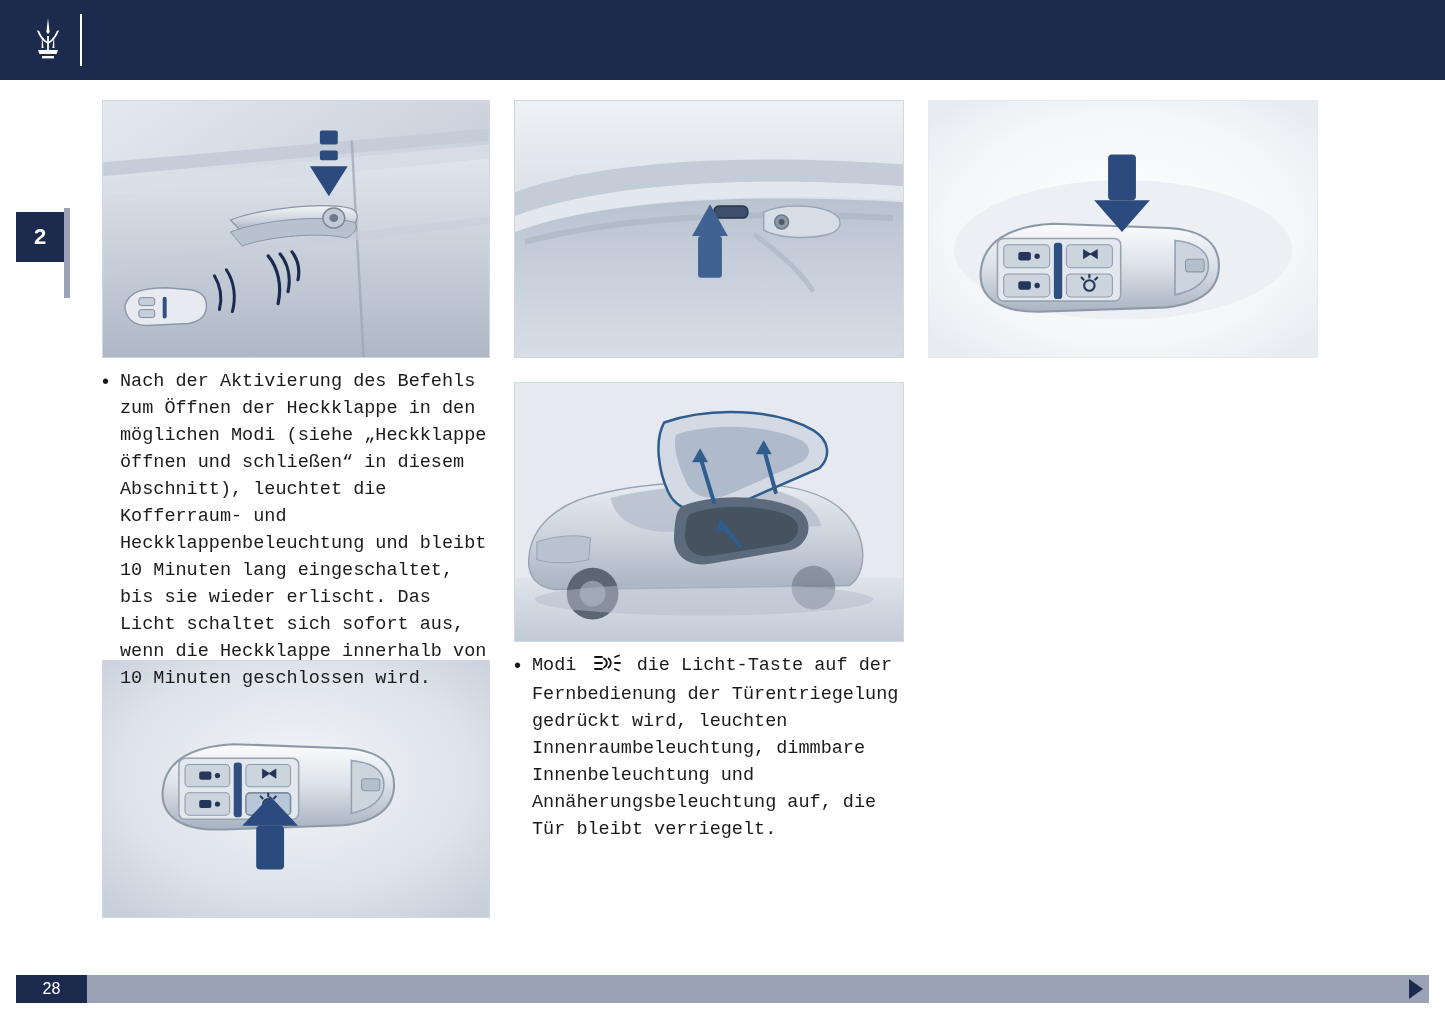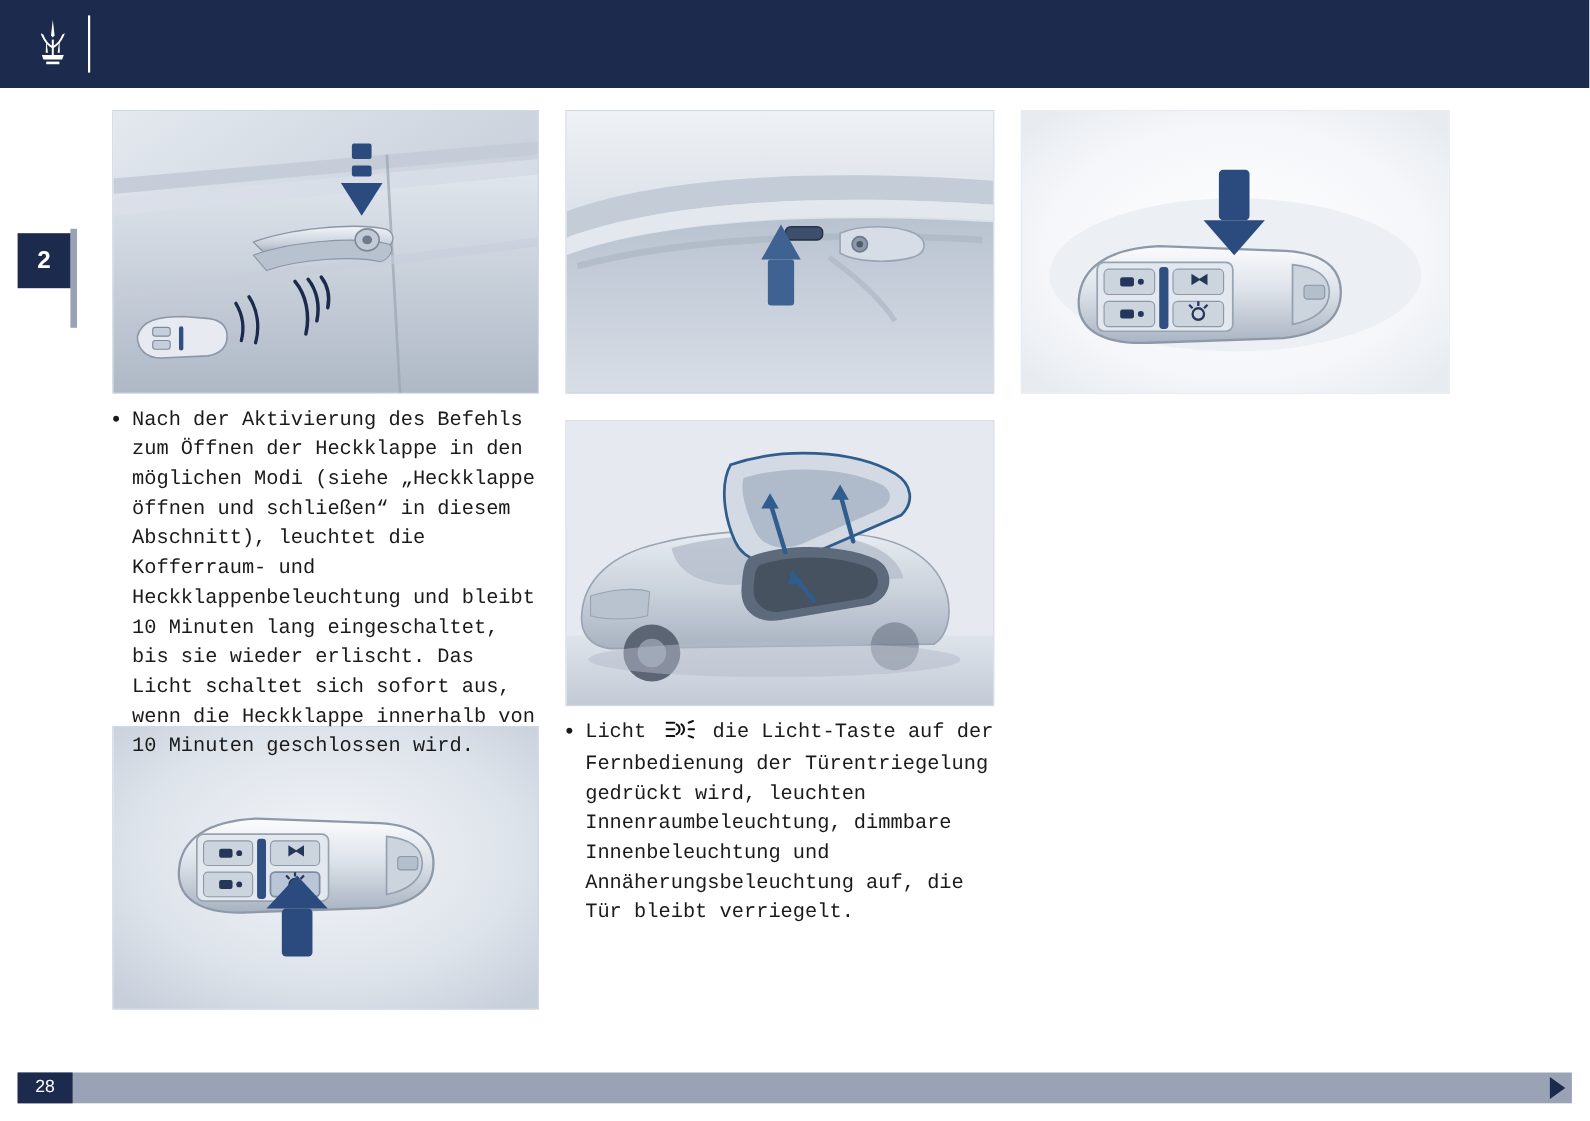--- a/index.html
+++ b/index.html
@@ -144,21 +144,21 @@
     left: 16px;
     bottom: 16px;
     width: 1413px;
     height: 28px;
     background: #9aa3b5;
   }
   .footer-pagebox {
     position: absolute;
     left: 16px;
     bottom: 16px;
-    width: 50px;
+    width: 71px;
     height: 28px;
     background: #1c2a4d;
     color: #ffffff;
     font-size: 16px;
     display: flex;
     align-items: center;
     justify-content: center;
   }
   .footer-arrow {
     position: absolute;
@@ -441,21 +441,21 @@
   </div>
 
   <div class="textblock" id="text-left">
     <span class="bullet">•</span>
     <span class="body">Nach der Aktivierung des Befehls zum Öffnen der Heckklappe in den möglichen Modi (siehe „Heckklappe öffnen und schließen“ in diesem Abschnitt), leuchtet die Kofferraum- und Heckklappenbeleuchtung und bleibt 10 Minuten lang eingeschaltet, bis sie wieder erlischt. Das Licht schaltet sich sofort aus, wenn die Heckklappe innerhalb von 10 Minuten geschlossen wird.</span>
   </div>
 
   <div class="textblock" id="text-right">
     <span class="bullet">•</span>
     <span class="body">
-      <span>Licht</span>
+      <span>Modi</span>
       <span class="light-glyph">
         <svg width="30" height="18" viewBox="0 0 30 18" aria-hidden="true">
           <g stroke="#111111" stroke-width="1.8" fill="none" stroke-linecap="round">
             <path d="M3 3 L10 3"></path>
             <path d="M3 9 L10 9"></path>
             <path d="M3 15 L10 15"></path>
             <path d="M12 4.5 A5 5 0 0 1 12 13.5"></path>
             <path d="M16.5 4.5 A5.5 5.5 0 0 1 16.5 13.5"></path>
             <path d="M23 3 L27 1.5"></path>
             <path d="M23 9 L28 9"></path>

